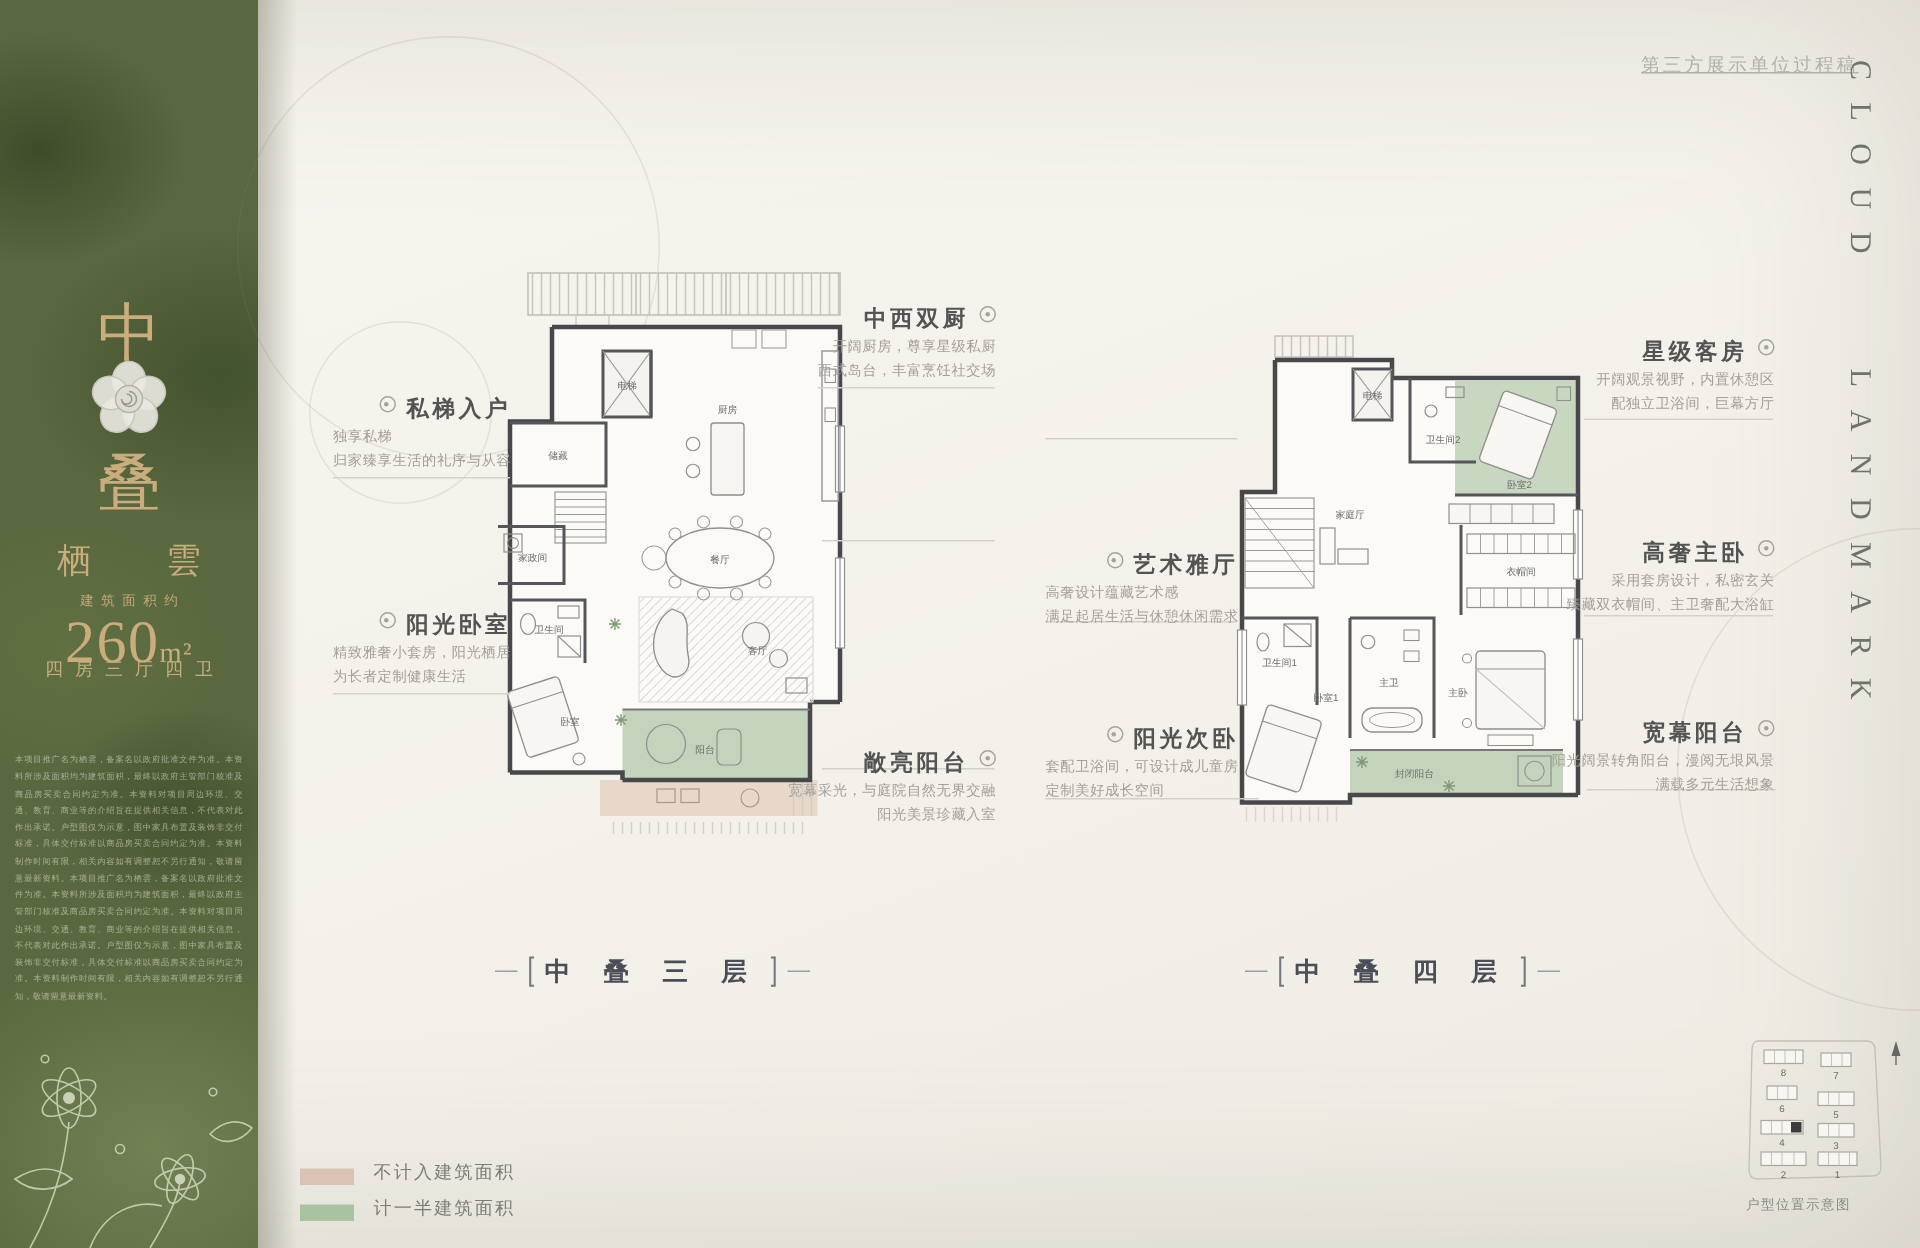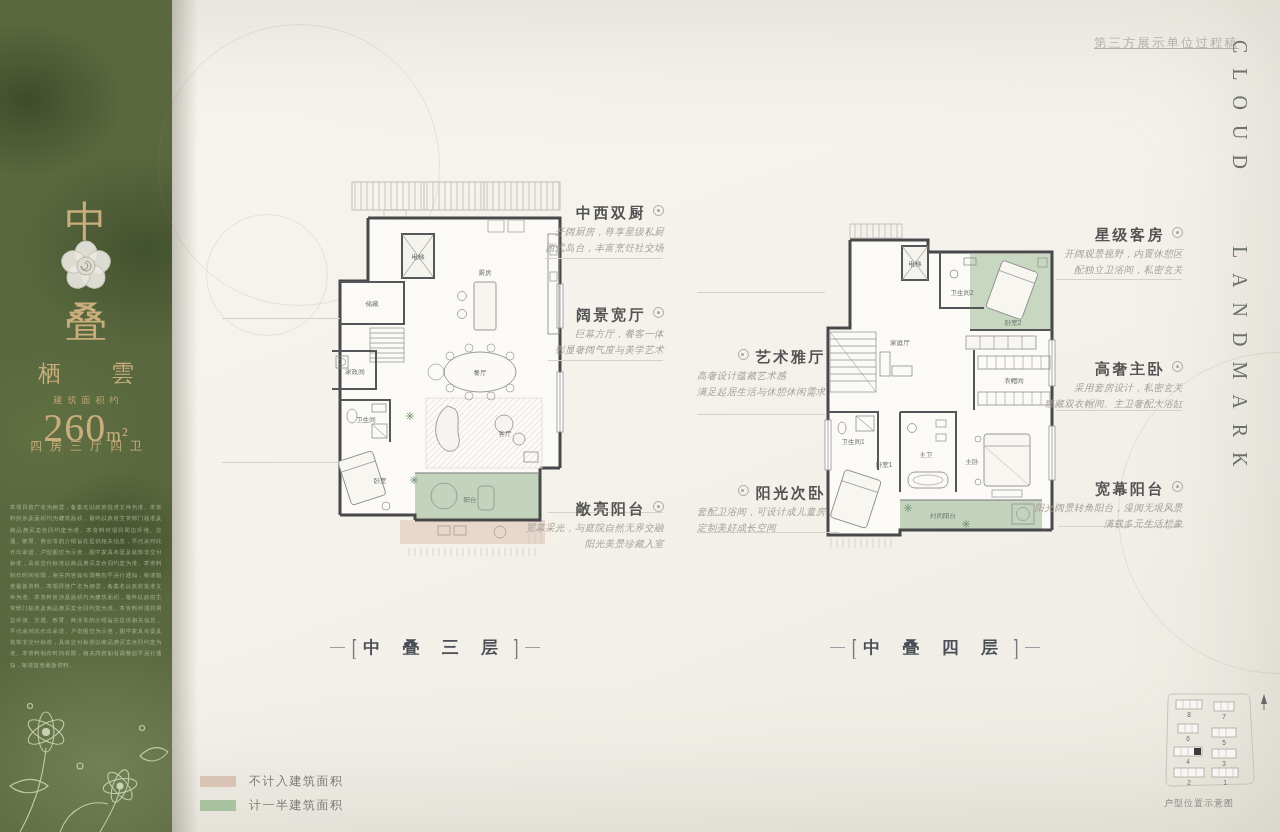--- a/index.html
+++ b/index.html
@@ -35,36 +35,36 @@
     letter-spacing:2px;z-index:5;text-decoration:underline;}
   .brand-vertical{position:absolute;left:1228px;top:40px;height:640px;z-index:5;
     writing-mode:vertical-rl;font-family:"Liberation Serif",serif;font-size:20px;
     letter-spacing:15px;word-spacing:42px;color:#6e7369;}
   
   .deco-circle{position:absolute;border:1px solid rgba(140,133,112,.16);border-radius:50%;z-index:1;}
   
   .ann{position:absolute;z-index:6;}
   .ann.r{text-align:right;}
   .ann .ti{font-size:15px;font-weight:600;color:#535353;letter-spacing:2.5px;line-height:1.2;white-space:nowrap;text-align:right;}
-  .ann .ln{font-size:9.5px;color:#a49f98;letter-spacing:.4px;margin-top:3.5px;line-height:1.35;white-space:nowrap;font-style:italic;}
+  .ann .ln{font-size:9.5px;color:#a49f98;letter-spacing:.4px;margin-top:3.5px;line-height:1.35;white-space:nowrap;}
   .tgt{display:inline-block;width:9px;height:9px;border:1px solid #a6a39d;border-radius:50%;
     position:relative;vertical-align:2px;}
   .tgt::after{content:"";position:absolute;left:2.5px;top:2.5px;width:3px;height:3px;
     background:#a6a39d;border-radius:50%;}
   .ann.l .tgt{margin-right:7px;}
   .ann.r .tgt{margin-left:7px;}
   .lead{position:absolute;height:1px;background:#d4d1c9;z-index:5;}
   
   .ptitle{position:absolute;display:flex;align-items:center;z-index:6;}
   .ptitle .bar{flex:1;height:1px;background:#9a9da2;}
   .ptitle .bracket{font-size:16px;color:#74787e;margin:0 7px;transform:scaleY(1.35);font-weight:400;}
   .ptitle .txt{font-size:17px;color:#494e57;letter-spacing:9px;text-indent:0;
     font-family:"Liberation Serif",serif;font-weight:600;white-space:nowrap;}
   
-  .legend-row{position:absolute;display:flex;align-items:center;z-index:6;font-family:Liberation Mono, monospace;}
+  .legend-row{position:absolute;display:flex;align-items:flex-end;z-index:6;font-family:Liberation Mono, monospace;}
   .sw{width:36px;height:11px;margin-right:13px;}
   .sw.ex{background:#d9c3b2;}
   .sw.half{background:#a9c3a0;}
   .legend-label{font-size:12px;color:#7d7b76;letter-spacing:1.5px;}
   
   .sitemap-caption{position:absolute;left:1164px;top:797px;width:116px;text-align:left;
     font-size:9px;color:#8b8a84;letter-spacing:1px;z-index:6;}
   
   .plan-svg{position:absolute;z-index:4;}
   .plan-svg text{font-family:"Liberation Sans",sans-serif;fill:#6b6b6b;font-size:6.5px;}
@@ -375,48 +375,53 @@
     </g>
   </svg>
 
   <div class="ann r" style="right:616px;top:204px;">
     <div class="ti"><span>中西双厨</span><span class="tgt"></span></div>
     <div class="ln">开阔厨房，尊享星级私厨</div>
     <div class="ln">西式岛台，丰富烹饪社交场</div>
   </div>
   <div class="lead" style="left:545px;top:258px;width:118px;"></div>
 
+  <div class="ann l" style="left:222px;top:264px;">
+    <div class="ti"><span class="tgt"></span><span>私梯入户</span></div>
+    <div class="ln">独享私梯</div>
+    <div class="ln">归家臻享生活的礼序与从容</div>
+  </div>
   <div class="lead" style="left:222px;top:318px;width:118px;"></div>
 
-  <div class="ann r" style="right:616px;top:306px;">
-    <div class="ti"><span>阔景宽厅</span><span class="tgt"></span></div>
-    <div class="ln">巨幕方厅，餐客一体</div>
-    <div class="ln">彰显奢阔气度与美学艺术</div>
-  </div>
   <div class="lead" style="left:548px;top:360px;width:115px;"></div>
 
+  <div class="ann l" style="left:222px;top:408px;">
+    <div class="ti"><span class="tgt"></span><span>阳光卧室</span></div>
+    <div class="ln">精致雅奢小套房，阳光栖居</div>
+    <div class="ln">为长者定制健康生活</div>
+  </div>
   <div class="lead" style="left:222px;top:462px;width:118px;"></div>
 
   <div class="ann r" style="right:616px;top:464px;margin-top:36px;">
     <div class="ti"><span>敞亮阳台</span><span class="tgt"></span></div>
     <div class="ln">宽幕采光，与庭院自然无界交融</div>
     <div class="ln">阳光美景珍藏入室</div>
   </div>
   <div class="lead" style="left:548px;top:512px;width:115px;"></div>
 
   <div class="lead" style="left:697px;top:292px;width:128px;"></div>
 
   <div class="ann r" style="right:97px;top:226px;">
     <div class="ti"><span>星级客房</span><span class="tgt"></span></div>
     <div class="ln">开阔观景视野，内置休憩区</div>
-    <div class="ln">配独立卫浴间，私密玄关</div>
+    <div class="ln">配独立卫浴间，巨幕方厅</div>
   </div>
   <div class="lead" style="left:1056px;top:279px;width:126px;"></div>
 
-  <div class="ann l" style="left:697px;top:348px;">
+  <div class="ann l" style="left:697px;top:368px;">
     <div class="ti"><span class="tgt"></span><span>艺术雅厅</span></div>
     <div class="ln">高奢设计蕴藏艺术感</div>
     <div class="ln">满足起居生活与休憩休闲需求</div>
   </div>
   <div class="lead" style="left:697px;top:414px;width:128px;"></div>
 
   <div class="ann r" style="right:97px;top:360px;">
     <div class="ti"><span>高奢主卧</span><span class="tgt"></span></div>
     <div class="ln">采用套房设计，私密玄关</div>
     <div class="ln">臻藏双衣帽间、主卫奢配大浴缸</div>

